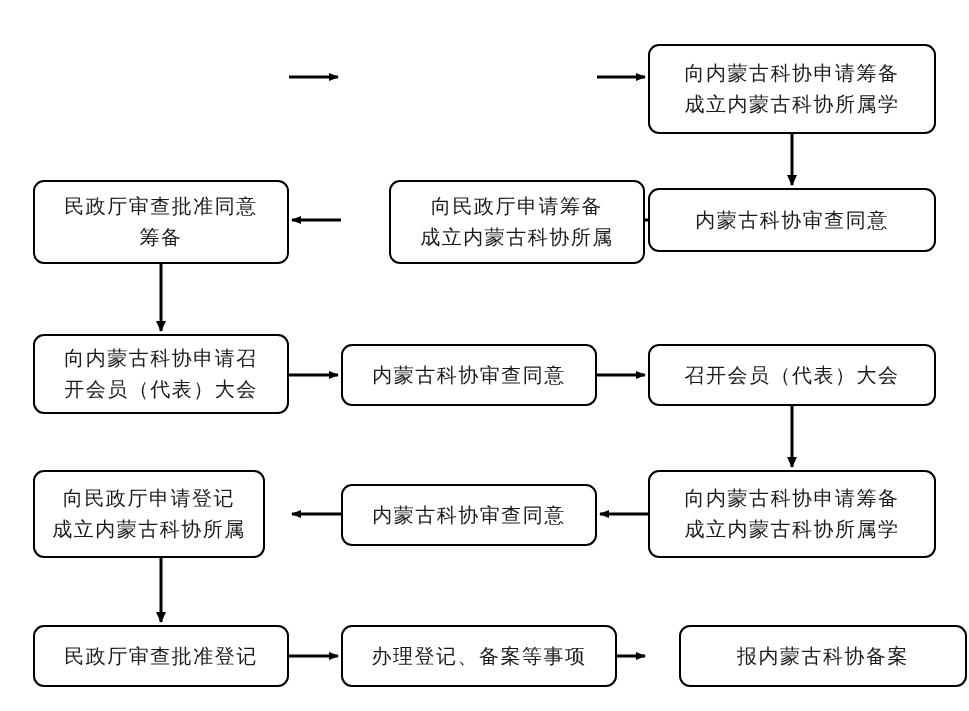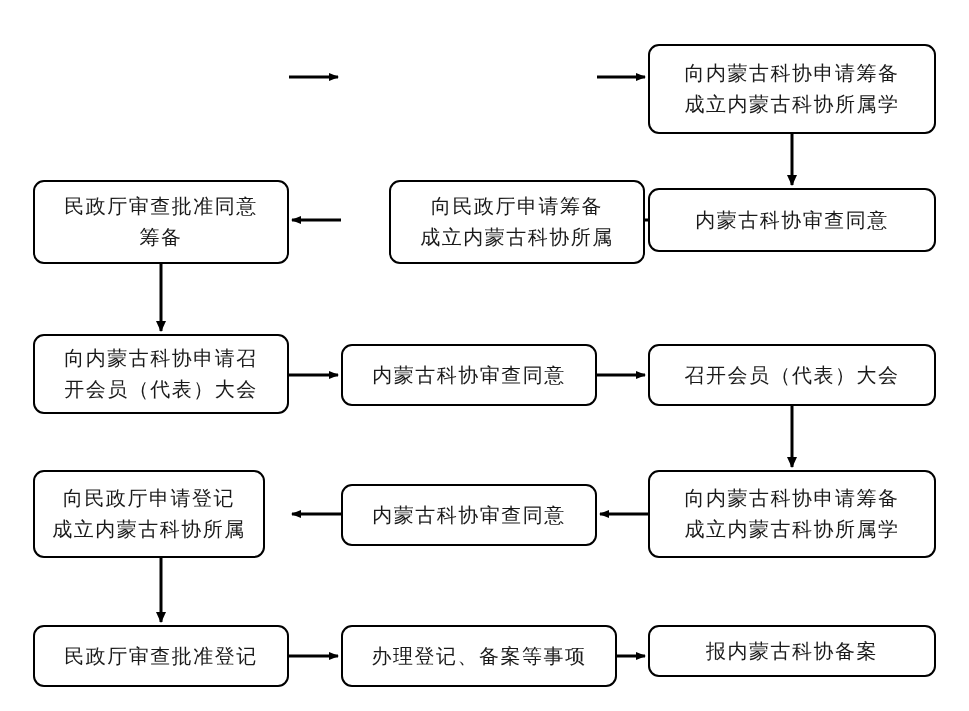--- a/index.html
+++ b/index.html
@@ -132,17 +132,17 @@
     <span class="node-label">向内蒙古科协申请筹备
 成立内蒙古科协所属学</span>
   </div>
 
   <div class="node" style="left:33px; top:625px; width:256px; height:62px;text-align:center;">
     <span class="node-label">民政厅审查批准登记</span>
   </div>
   <div class="node" style="left:341px; top:625px; width:276px; height:62px;">
     <span class="node-label">办理登记、备案等事项</span>
   </div>
-  <div class="node" style="left:648px; top:625px; width:288px; height:52px;">
+  <div class="node" style="left:679px; top:625px; width:288px; height:62px;">
     <span class="node-label">报内蒙古科协备案</span>
   </div>
 
 </div>
 
 </body></html>

